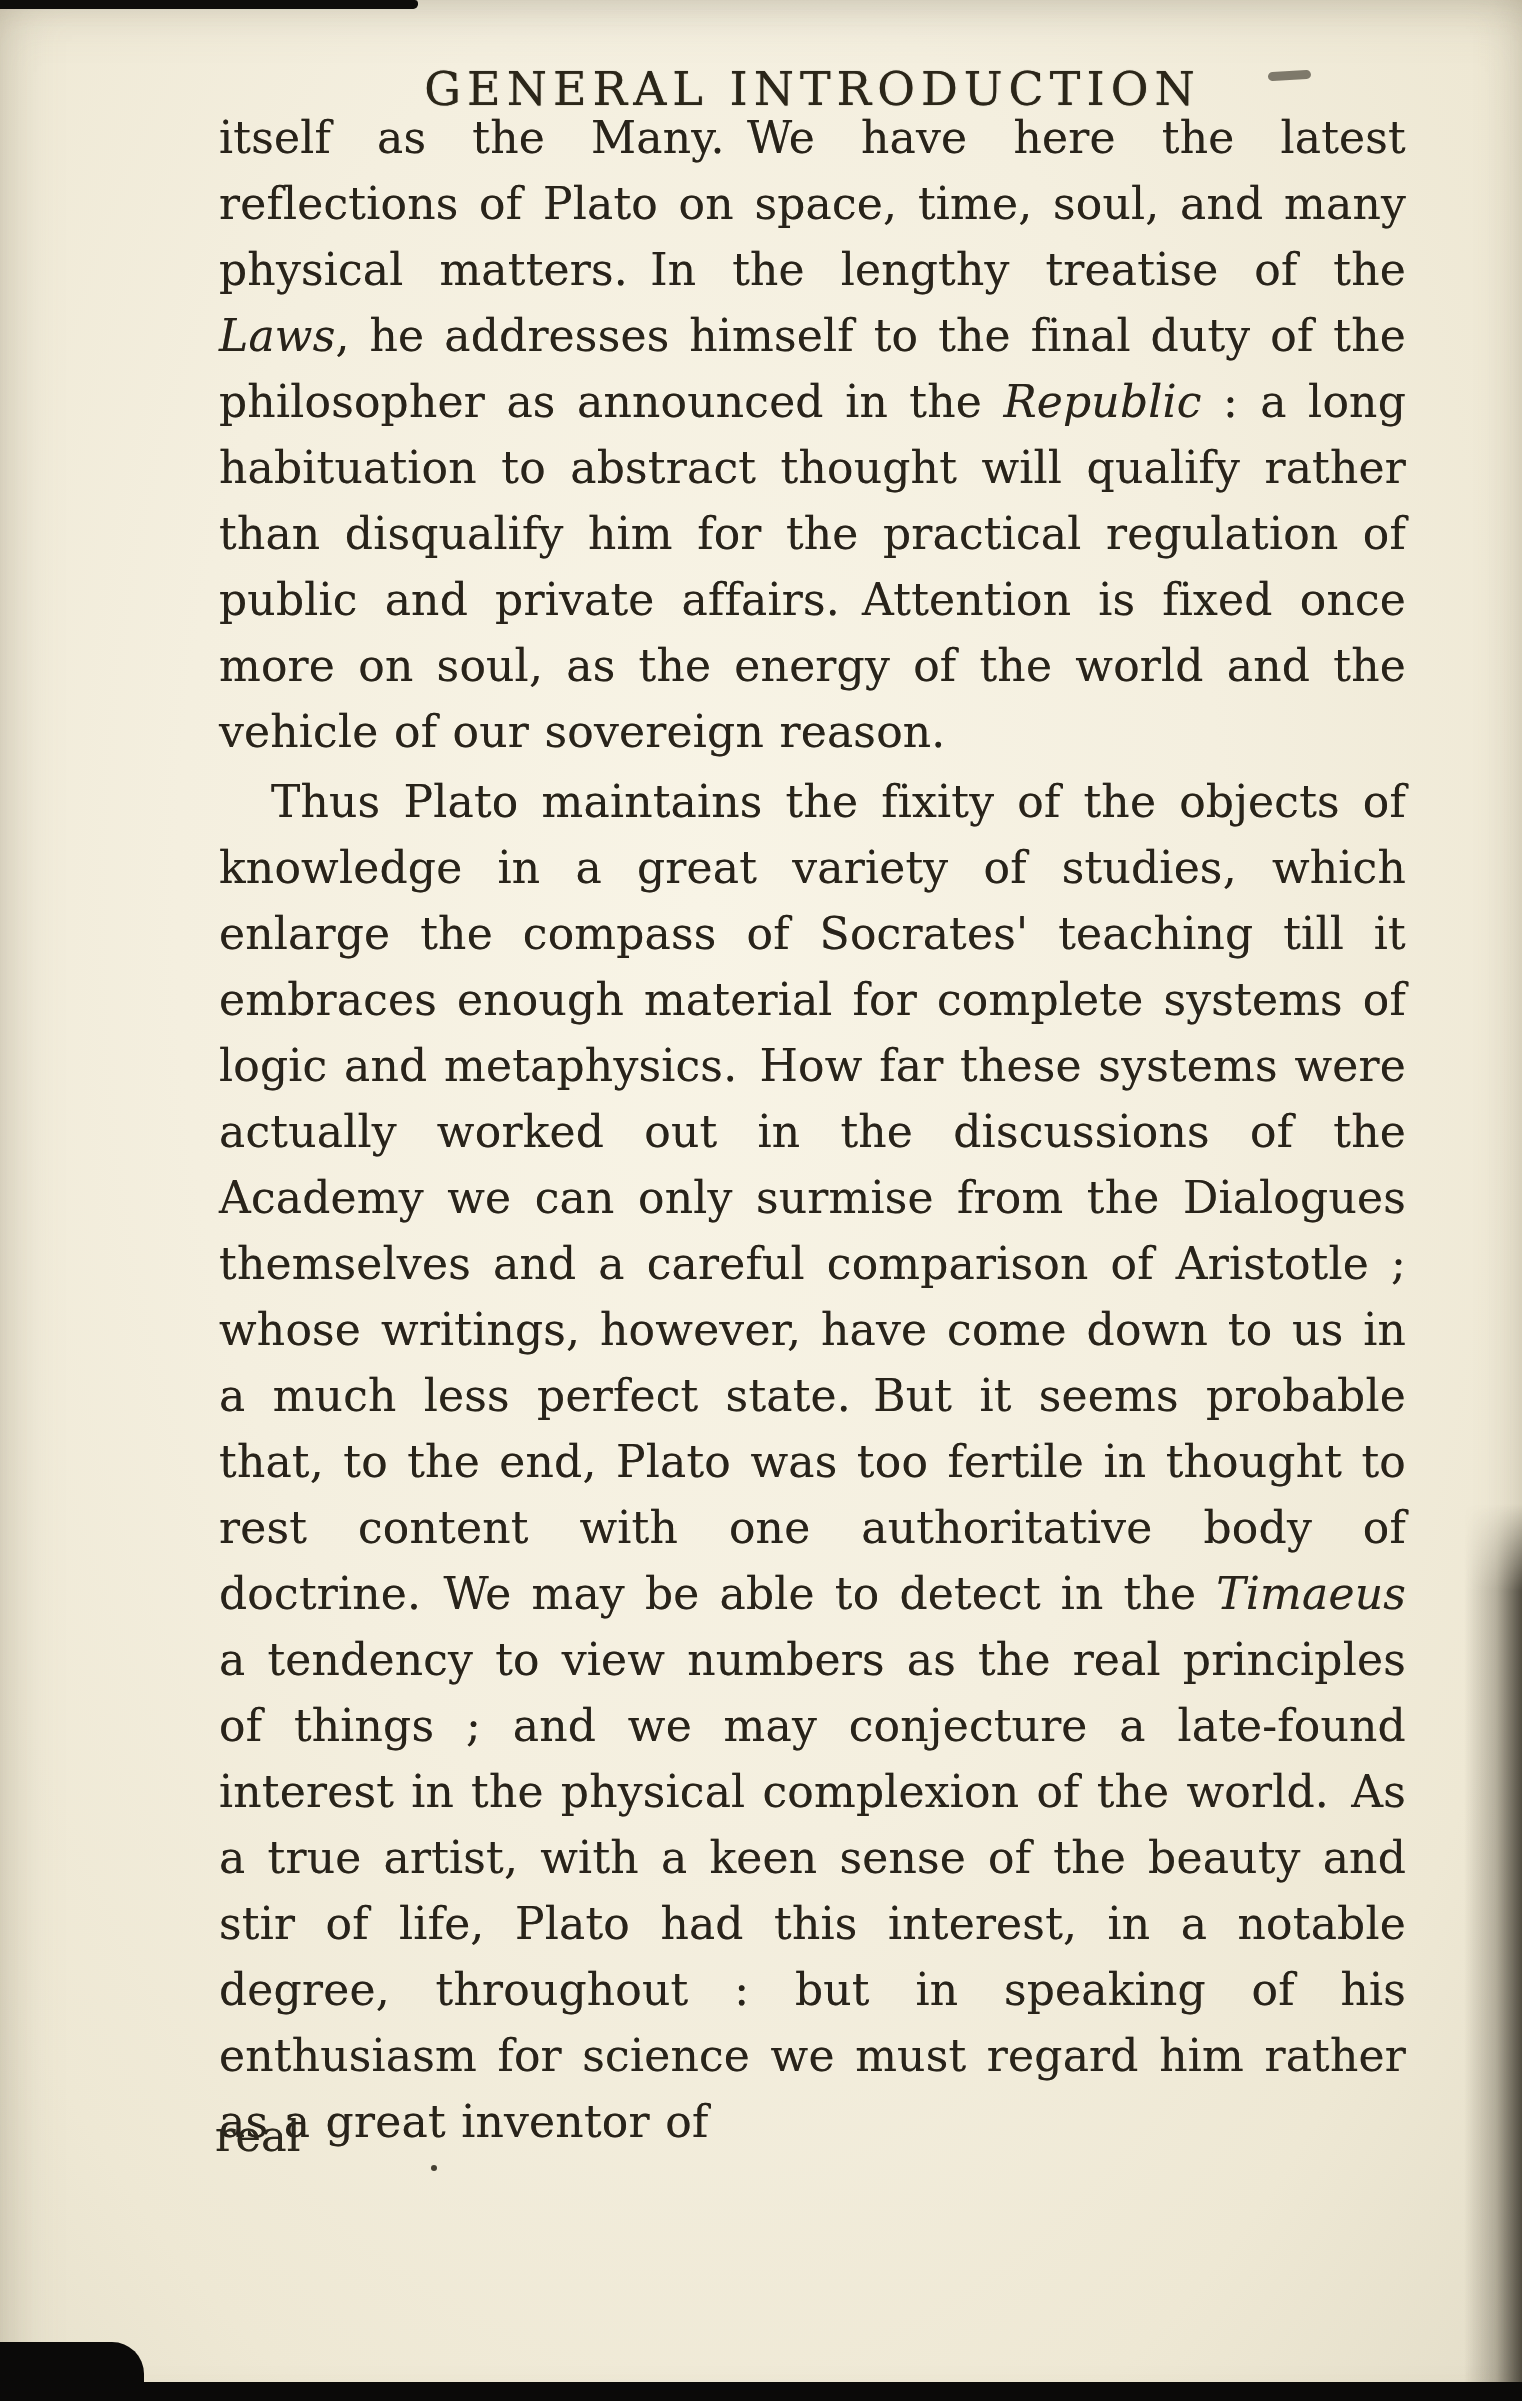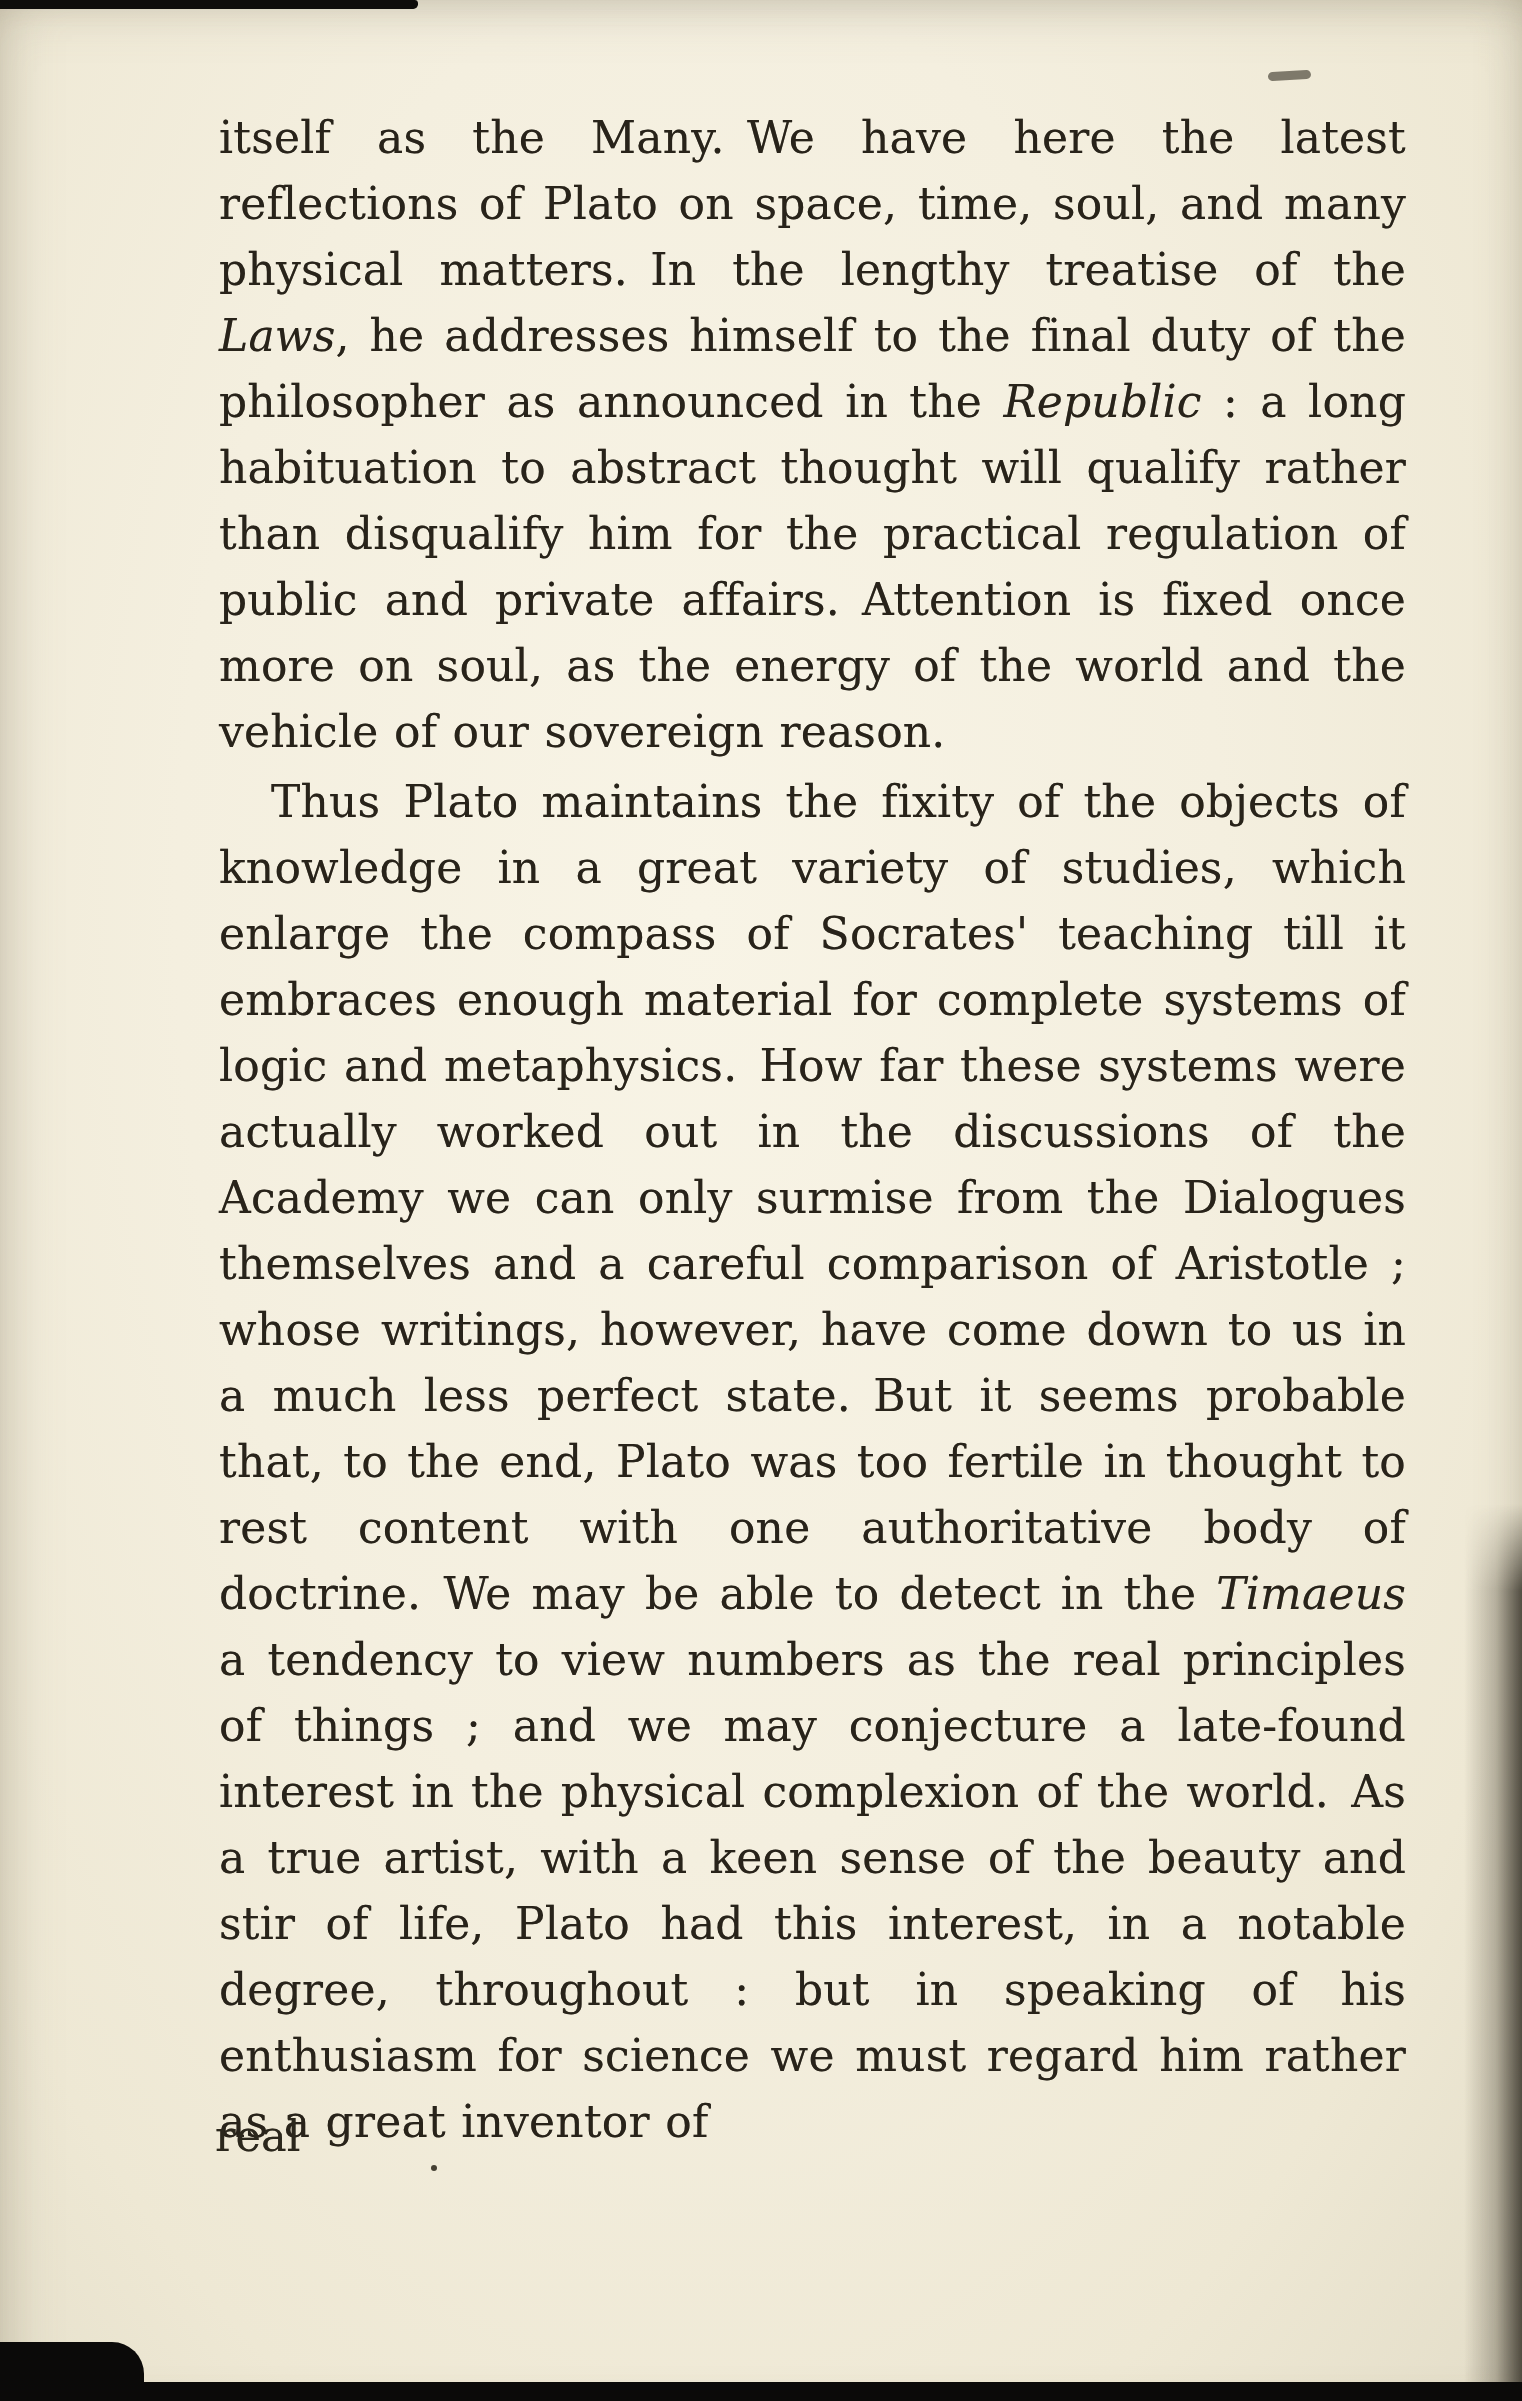--- a/index.html
+++ b/index.html
@@ -107,20 +107,21 @@
 
 <div class="page">
 
   <div class="art art-top"></div>
   <div class="art art-title-dash"></div>
   <div class="art art-right"></div>
   <div class="art art-bottom"></div>
   <div class="art art-corner"></div>
   <div class="art art-speck"></div>
 
+  <h1 class="title">GENERAL INTRODUCTION</h1>
 
   <div class="body-text">
     <p class="para"><span>itself as the Many. We have here the latest reflections of Plato on space, time, soul, and many physical matters. In the lengthy treatise of the </span><i class="it">Laws</i><span>, he addresses himself to the final duty of the philosopher as announced in the </span><i class="it">Republic</i><span>&nbsp;: a long habituation to abstract thought will qualify rather than disqualify him for the practical regulation of public and private affairs. Attention is fixed once more on soul, as the energy of the world and the vehicle of our sovereign reason.</span></p>
 
     <p class="para indent"><span>Thus Plato maintains the fixity of the objects of knowledge in a great variety of studies, which enlarge the compass of Socrates' teaching till it embraces enough material for complete systems of logic and metaphysics. How far these systems were actually worked out in the discussions of the Academy we can only surmise from the Dialogues themselves and a careful comparison of Aristotle&nbsp;; whose writings, however, have come down to us in a much less perfect state. But it seems probable that, to the end, Plato was too fertile in thought to rest content with one authoritative body of doctrine. We may be able to detect in the </span><i class="it">Timaeus</i><span> a tendency to view numbers as the real principles of things&nbsp;; and we may conjecture a late-found interest in the physical complexion of the world. As a true artist, with a keen sense of the beauty and stir of life, Plato had this interest, in a notable degree, throughout&nbsp;: but in speaking of his enthusiasm for science we must regard him rather as a great inventor of</span></p>
   </div>
 
   <div class="page-number">real</div>
 
 </div>

